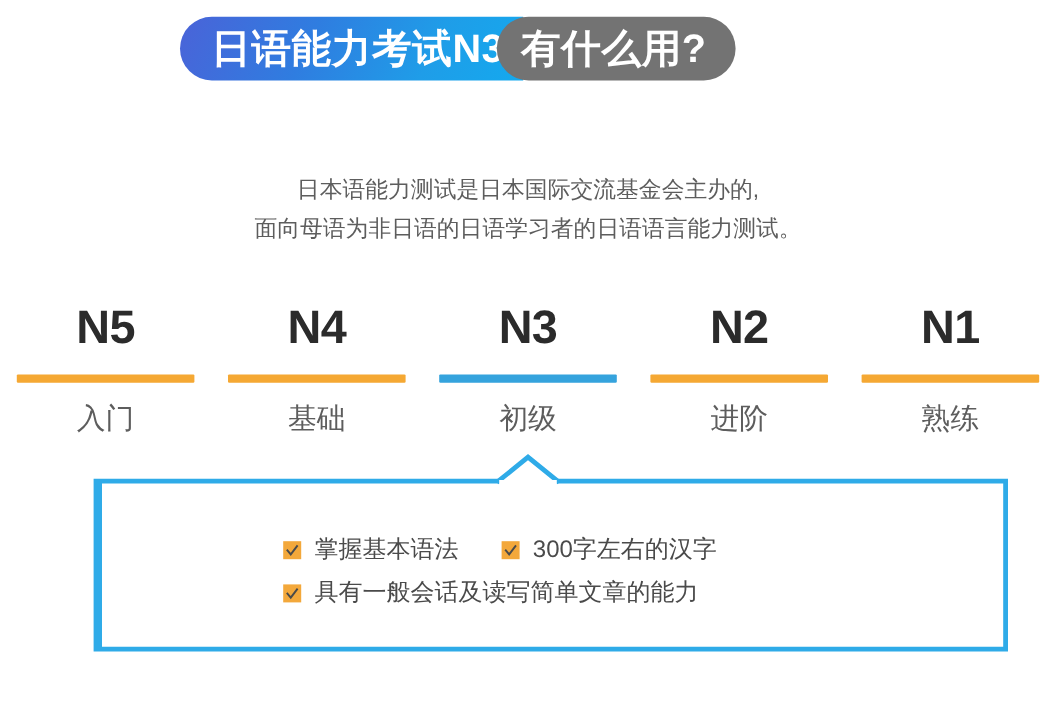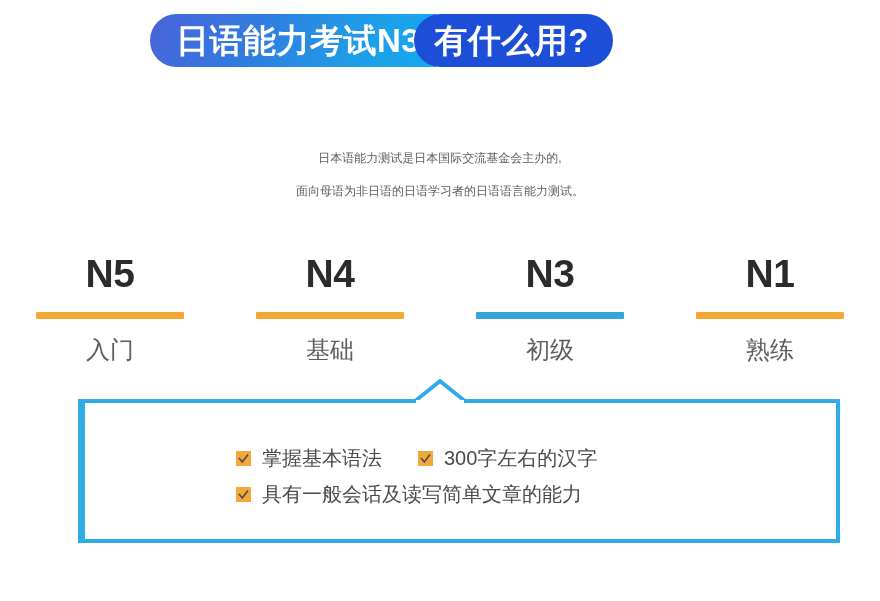--- a/index.html
+++ b/index.html
@@ -37,42 +37,42 @@
     font-size: 33px;
     font-weight: bold;
     letter-spacing: 0.5px;
     line-height: 1;
     white-space: nowrap;
   }
   .banner-right {
     display: flex;
     align-items: center;
     padding: 0 24px 0 20px;
-    background: #1d4ed8;
+    background: #737373;
     border-radius: 27px;
     margin-left: -22px;
     color: #ffffff;
     font-size: 33px;
     font-weight: bold;
     letter-spacing: 0.5px;
     line-height: 1;
     white-space: nowrap;
     position: relative;
     z-index: 2;
   }
 
   
   .intro {
     position: absolute;
     left: 0;
     top: 142px;
     width: 880px;
     text-align: center;
     color: #5d5d5d;
-    font-size: 12px;
+    font-size: 19px;
     line-height: 33px;
   }
   .intro div { white-space: nowrap; }
 
   
   .levels {
     position: absolute;
     left: 0;
     top: 254px;
     width: 880px;
@@ -176,20 +176,25 @@
   </div>
   <div class="level">
     <div class="level-code">N4</div>
     <div class="level-bar"></div>
     <div class="level-name">基础</div>
   </div>
   <div class="level">
     <div class="level-code">N3</div>
     <div class="level-bar accent"></div>
     <div class="level-name">初级</div>
+  </div>
+  <div class="level">
+    <div class="level-code">N2</div>
+    <div class="level-bar"></div>
+    <div class="level-name">进阶</div>
   </div>
   <div class="level">
     <div class="level-code">N1</div>
     <div class="level-bar"></div>
     <div class="level-name">熟练</div>
   </div>
 </div>
 
 <div class="callout"></div>
 

